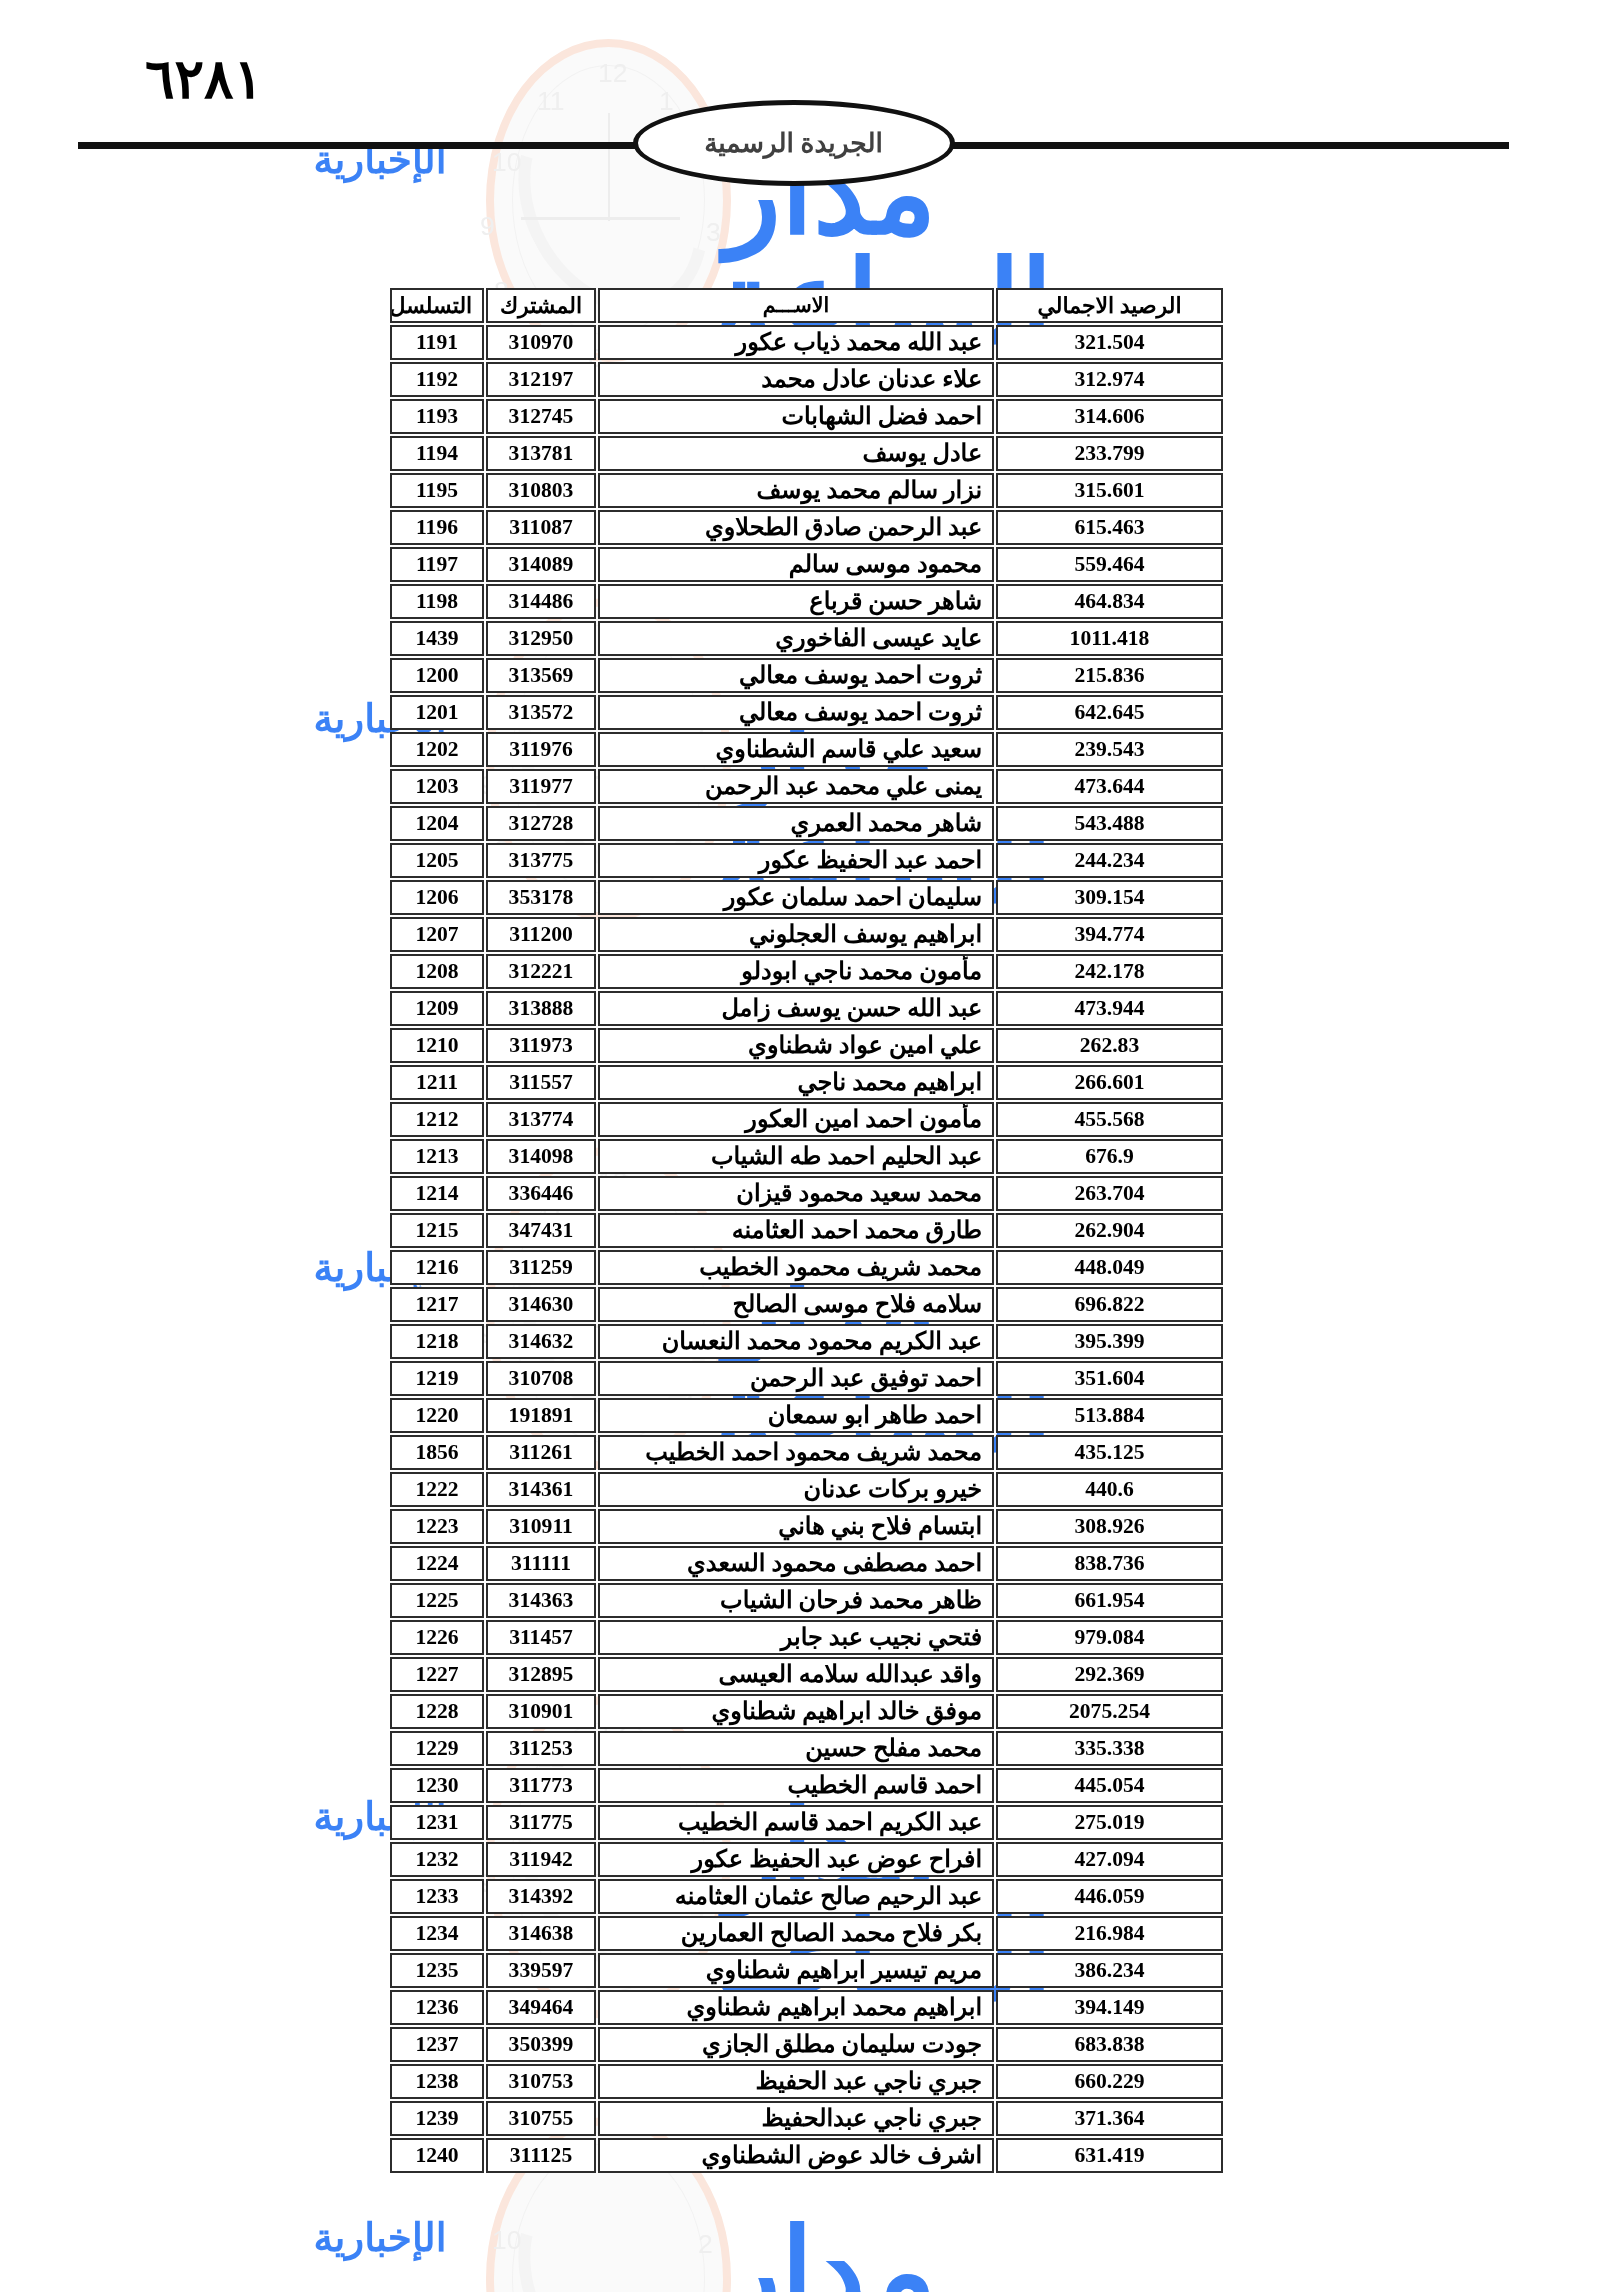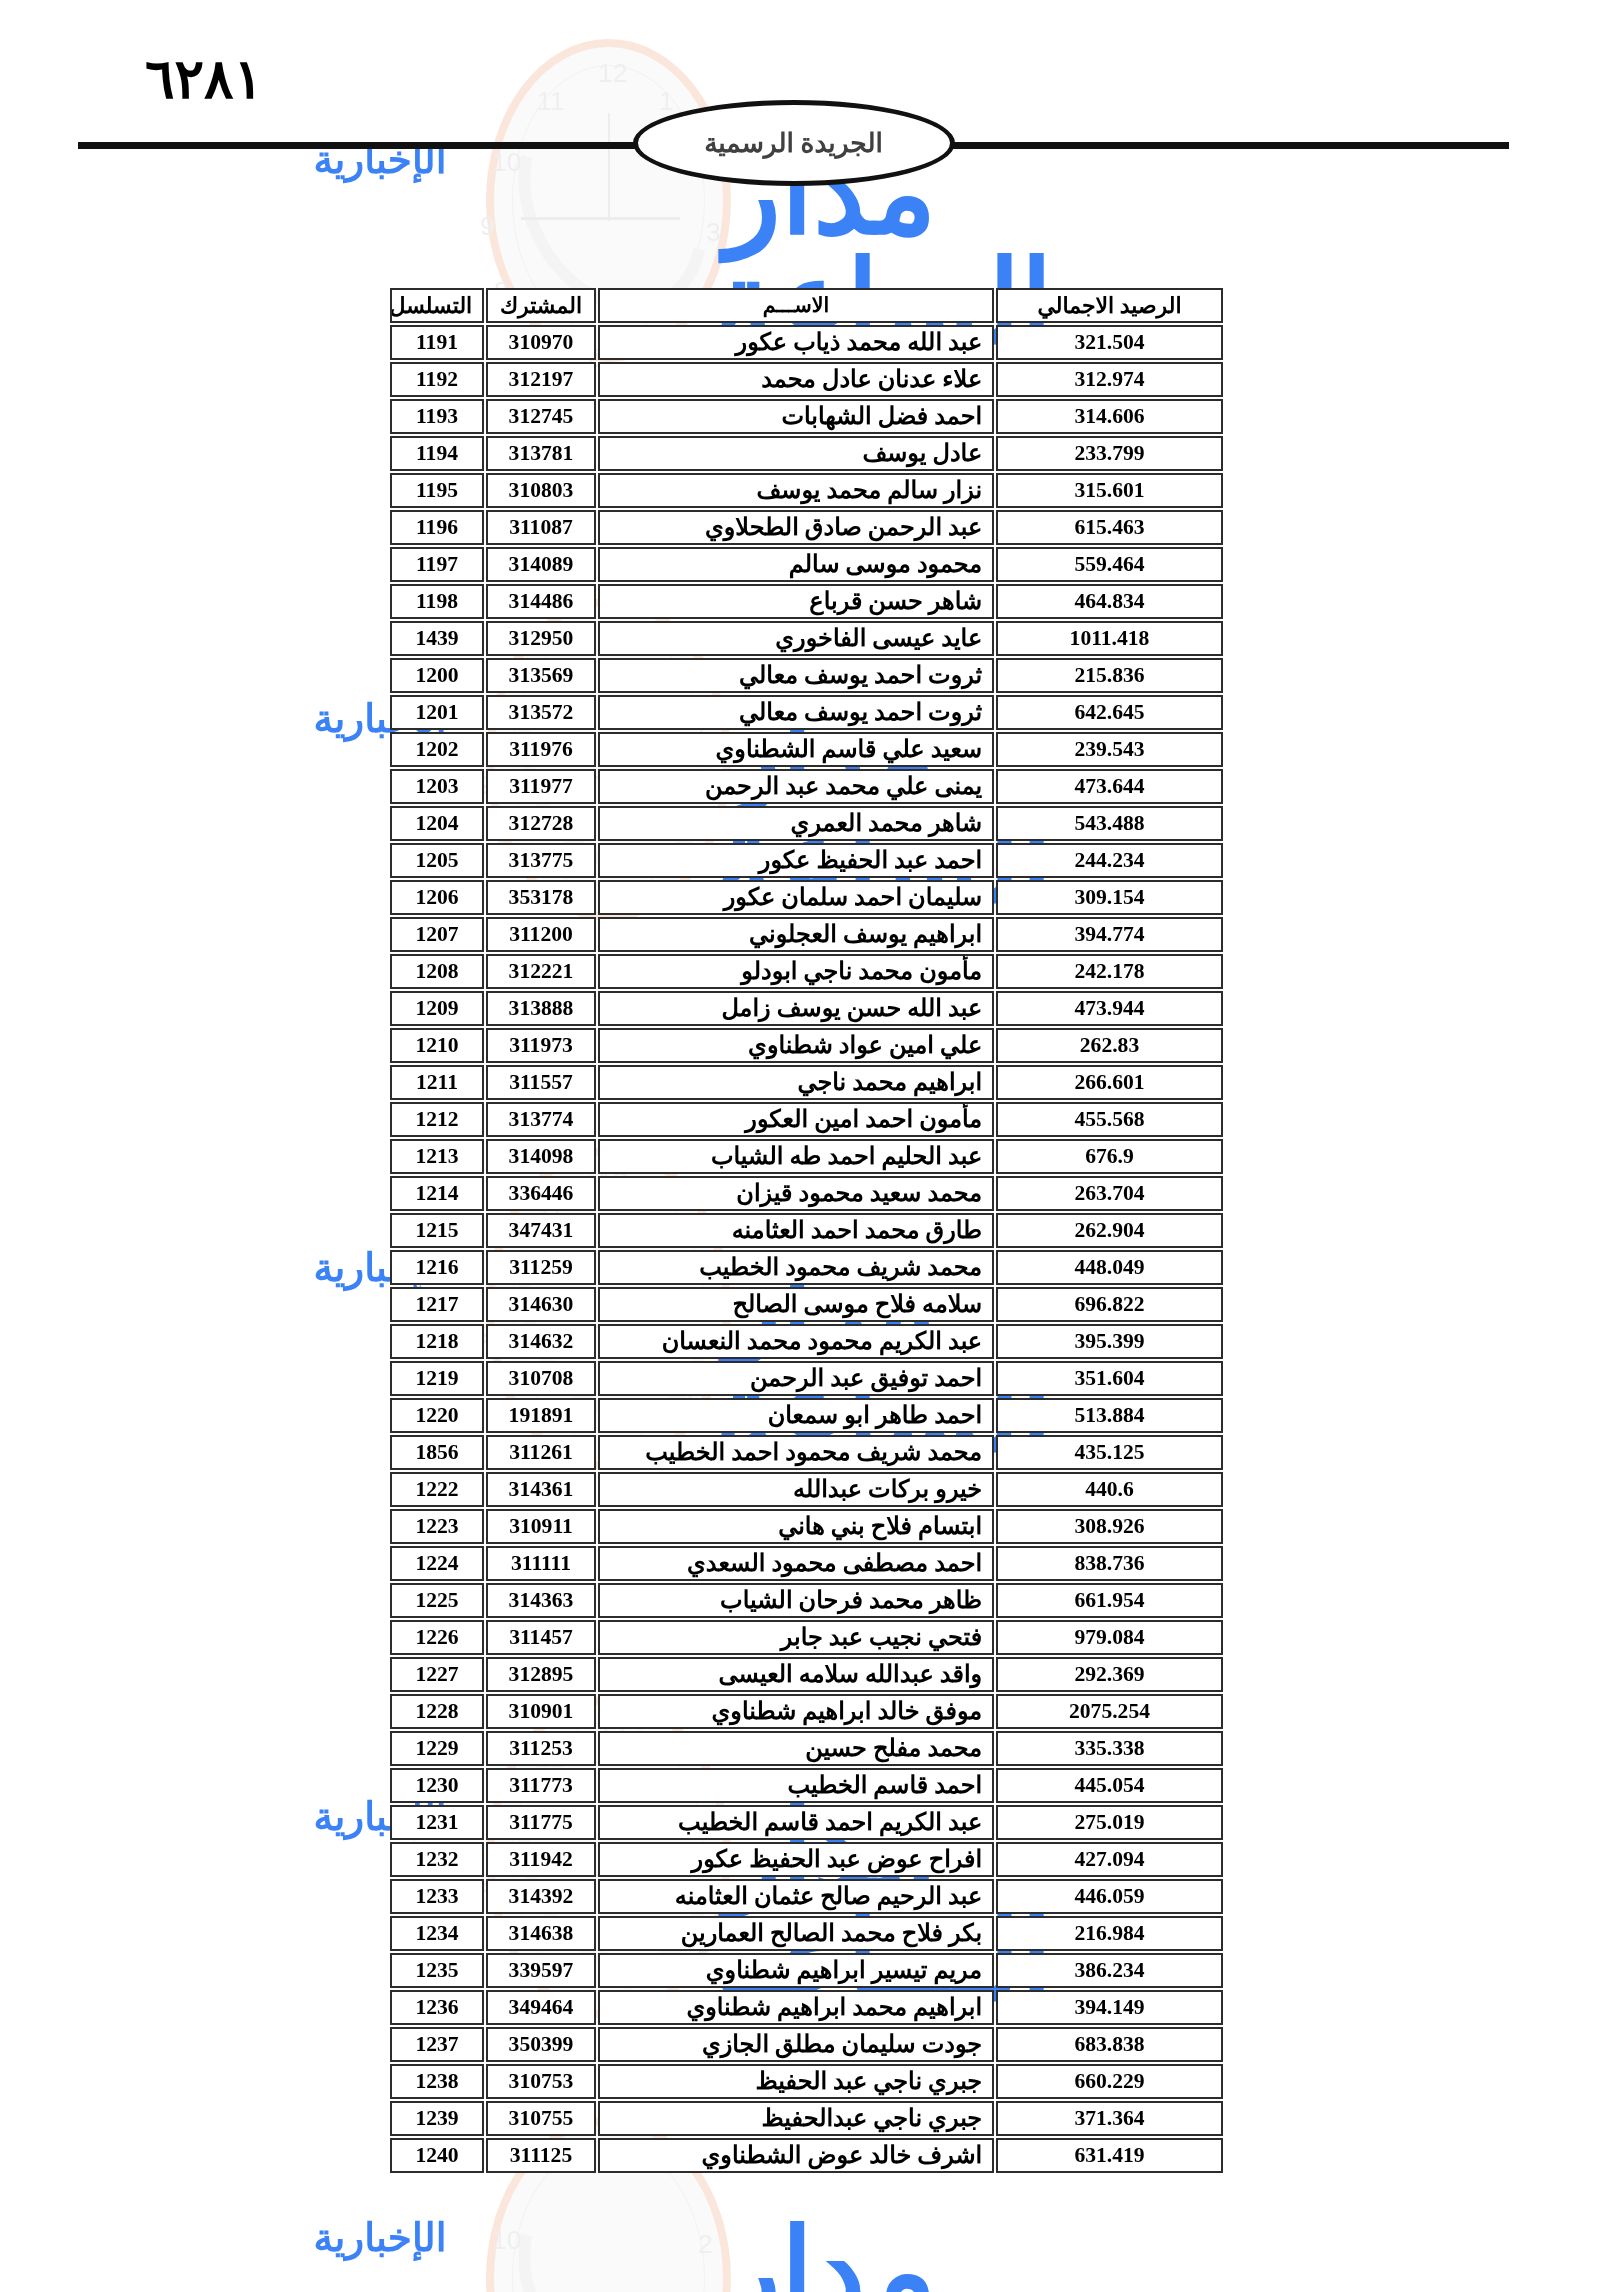--- a/index.html
+++ b/index.html
@@ -468,21 +468,21 @@
           <td class="t-serial">1220</td>
         </tr>
         <tr>
           <td class="t-balance">435.125</td>
           <td class="t-name">محمد شريف محمود احمد الخطيب</td>
           <td class="t-subscriber">311261</td>
           <td class="t-serial">1856</td>
         </tr>
         <tr>
           <td class="t-balance">440.6</td>
-          <td class="t-name">خيرو بركات عبدالله</td>
+          <td class="t-name">خيرو بركات عدنان</td>
           <td class="t-subscriber">314361</td>
           <td class="t-serial">1222</td>
         </tr>
         <tr>
           <td class="t-balance">308.926</td>
           <td class="t-name">ابتسام فلاح بني هاني</td>
           <td class="t-subscriber">310911</td>
           <td class="t-serial">1223</td>
         </tr>
         <tr>

